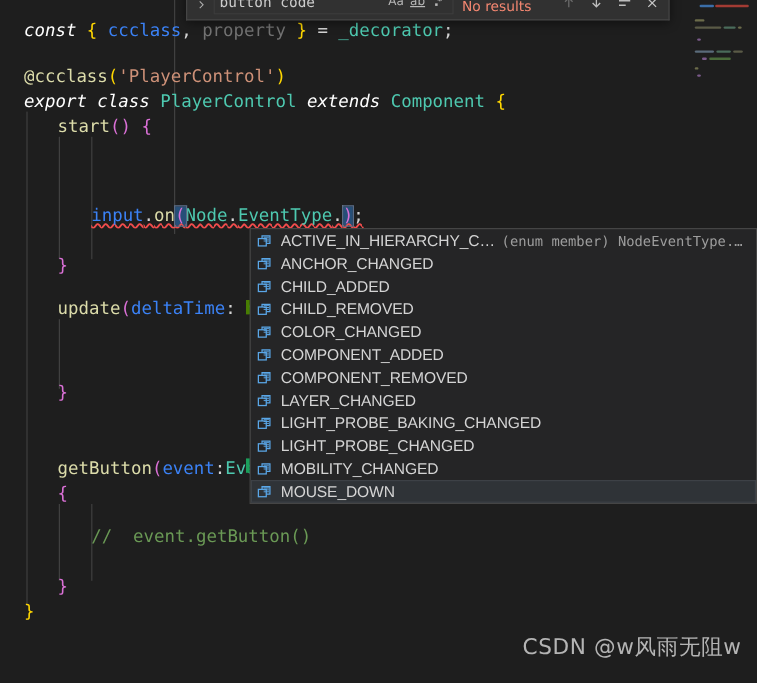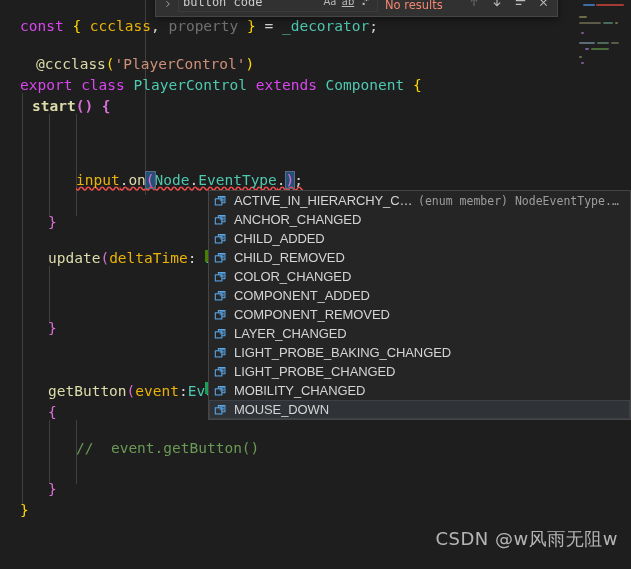--- a/index.html
+++ b/index.html
@@ -33,29 +33,29 @@
     color: #d4d4d4;
   }
   
   .guide {
     position: absolute;
     width: 1px;
     background: #404040;
   }
 
   
-  .t-kw      { color: #d946ef; }  
-  .t-var     { color: #eab308; }  
+  .t-kw      { color: #ffffff; font-style: italic; }  
+  .t-var     { color: #3b82f6; }  
   .t-prop    { color: #737373; }  
   .t-type    { color: #4ec9b0; }  
   .t-fn      { color: #dcdcaa; }  
   .t-str     { color: #ce9178; }  
   .t-com     { color: #6a9955; }  
   .t-plain   { color: #d4d4d4; }
-  .t-dec     { color: #dcdcaa; margin-left: 16px; }  
+  .t-dec     { color: #dcdcaa; }  
   .b-yellow  { color: #ffd700; }
   .b-pink    { color: #da70d6; }
   .t-punct   { color: #d4d4d4; }
 
   .squiggle {
     text-decoration: underline;
     text-decoration-color: #f14c4c;
     text-decoration-style: wavy;
     text-decoration-skip-ink: none;
   }
@@ -255,21 +255,21 @@
     <div class="guide" style="left:49px;top:266px;height:58px;"></div>
     <div class="guide" style="left:49px;top:420px;height:64px;"></div>
     <div class="guide" style="left:76px;top:114px;height:102px;"></div>
     <div class="guide" style="left:76px;top:420px;height:64px;"></div>
     <div class="guide" style="left:145px;top:0px;height:195px;"></div>
 
     <div id="code-lines">
         <div class="code-line" style="top: 16px; left: 20px;"><span><span class="t-kw">const</span><span class="t-plain"> </span><span class="b-yellow">{</span><span class="t-plain"> </span><span class="t-var">ccclass</span><span class="t-punct">,</span><span class="t-plain"> </span><span class="t-prop">property</span><span class="t-plain"> </span><span class="b-yellow">}</span><span class="t-plain"> </span><span class="t-plain">=</span><span class="t-plain"> </span><span class="t-type">_decorator</span><span class="t-punct">;</span></span></div>
         <div class="code-line" style="top: 54px; left: 20px;"><span><span class="t-dec">@ccclass</span><span class="b-yellow">(</span><span class="t-str">'PlayerControl'</span><span class="b-yellow">)</span></span></div>
         <div class="code-line" style="top: 75px; left: 20px;"><span><span class="t-kw">export</span><span class="t-plain"> </span><span class="t-kw">class</span><span class="t-plain"> </span><span class="t-type">PlayerControl</span><span class="t-plain"> </span><span class="t-kw">extends</span><span class="t-plain"> </span><span class="t-type">Component</span><span class="t-plain"> </span><span class="b-yellow">{</span></span></div>
-        <div class="code-line" style="top: 96px; left: 32px; font-weight: bold;"><span><span class="t-fn">start</span><span class="b-pink">()</span><span class="t-plain"> </span><span class="b-pink">{</span></span></div>
+        <div class="code-line" style="top: 96px; left: 48px;"><span><span class="t-fn">start</span><span class="b-pink">()</span><span class="t-plain"> </span><span class="b-pink">{</span></span></div>
         <div class="code-line" style="top: 170px; left: 76px;"><span class="squiggle"><span class="t-var">input</span><span class="t-plain">.</span><span class="t-fn">on</span><span class="b-pink selbox">(</span><span class="t-type">Node</span><span class="t-plain">.</span><span class="t-type">EventType</span><span class="t-plain">.</span><span class="cursor"></span><span class="b-pink selbox">)</span><span class="t-punct">;</span></span></div>
         <div class="code-line" style="top: 212px; left: 48px;"><span><span class="b-pink">}</span></span></div>
         <div class="code-line" style="top: 248px; left: 48px;"><span><span class="t-fn">update</span><span class="b-pink">(</span><span class="t-var">deltaTime</span><span class="t-plain">:</span><span class="t-plain"> </span><span class="t-type">num</span></span></div>
         <div class="code-line" style="top: 318px; left: 48px;"><span><span class="b-pink">}</span></span></div>
         <div class="code-line" style="top: 381px; left: 48px;"><span><span class="t-fn">getButton</span><span class="b-pink">(</span><span class="t-var">event</span><span class="t-plain">:</span><span class="t-type">Event</span></span></div>
         <div class="code-line" style="top: 402px; left: 48px;"><span><span class="b-pink">{</span></span></div>
         <div class="code-line" style="top: 438px; left: 76px;"><span><span class="t-com">//  event.getButton()</span></span></div>
         <div class="code-line" style="top: 479px; left: 48px;"><span><span class="b-pink">}</span></span></div>
         <div class="code-line" style="top: 500px; left: 20px;"><span><span class="b-yellow">}</span></span></div>
       </div>

